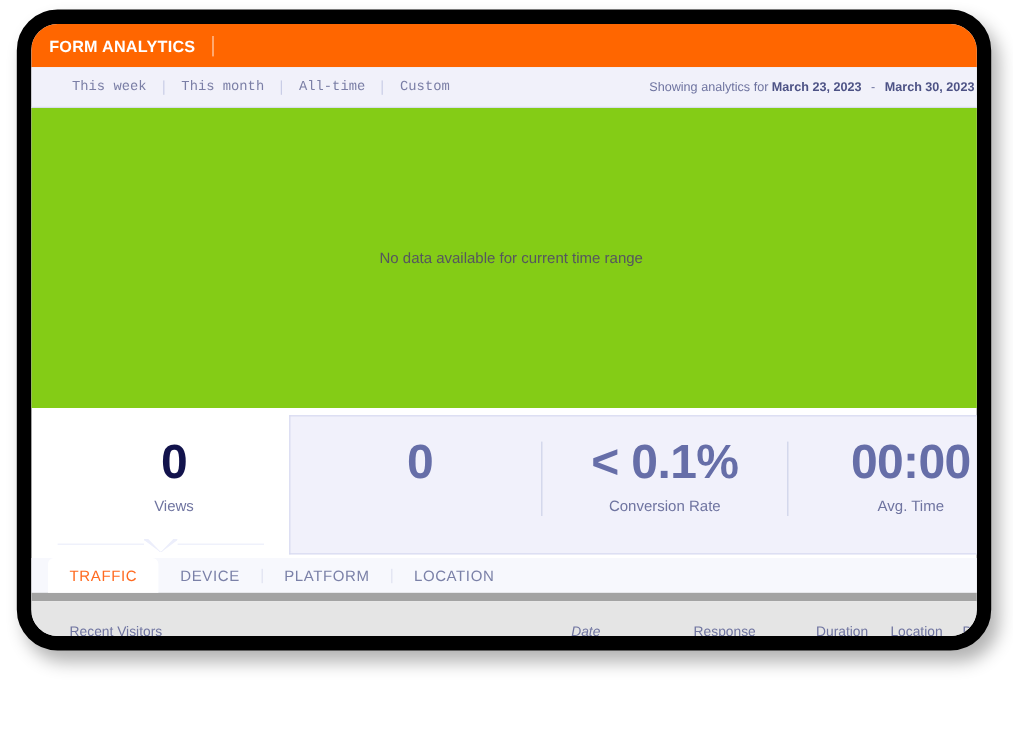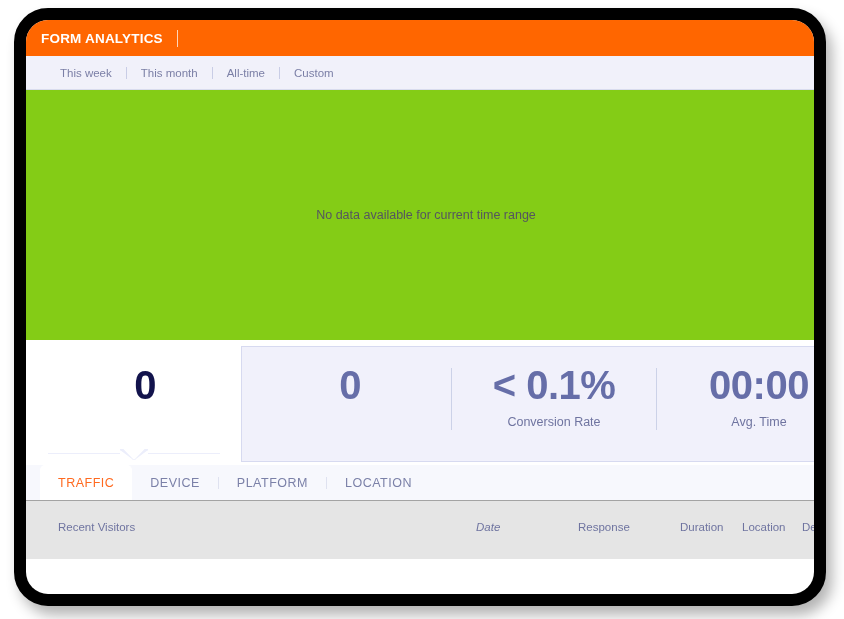--- a/index.html
+++ b/index.html
@@ -12,21 +12,21 @@
     font-family: "Liberation Sans", sans-serif;
     overflow: hidden;
   }
 
   
   #device-frame {
     position: absolute;
     left: 14px;
     top: 8px;
     width: 812px;
-    height: 598px;
+    height: 534px;
     border: 12px solid #000000;
     border-radius: 34px;
     background: #000000;
     box-shadow: 6px 9px 14px rgba(0,0,0,0.30);
     overflow: hidden;
   }
 
   #screen {
     position: absolute;
     left: 0;
@@ -62,21 +62,21 @@
   
   #filterbar {
     height: 34px;
     background: #f1f1fa;
     border-bottom: 1px solid #d9dcee;
     display: flex;
     align-items: center;
     padding: 0 14px 0 20px;
     position: relative;
   }
-  .range-tabs { display: flex; align-items: center; }
+  .range-tabs { display: flex; align-items: center; font-family: Liberation Mono, monospace; }
   .range-tab {
     font-size: 11.5px;
     color: #7b7fa6;
     padding: 0 14px;
     white-space: nowrap;
     cursor: pointer;
   }
   .range-sep {
     width: 1px;
     height: 12px;
@@ -189,21 +189,21 @@
     transform: skewX(0deg);
     clip-path: polygon(0 0, 12% 0, 50% 100%, 88% 0, 100% 0, 100% 10%, 52% 100%, 48% 100%, 0 10%);
     background: #eceefb;
   }
 
   
   #tabbar {
     position: relative;
     height: 36px;
     background: #f7f8fd;
-    border-bottom: 1px solid #a3a3a3;
+    border-bottom: 7px solid #a3a3a3;
     display: flex;
     align-items: stretch;
     padding-left: 14px;
   }
   .tab {
     display: flex;
     align-items: center;
     padding: 0 18px;
     font-size: 12.5px;
     letter-spacing: 0.5px;
@@ -257,33 +257,40 @@
     <div id="filterbar">
       <div class="range-tabs">
         <span class="range-tab">This week</span>
         <span class="range-sep"></span>
         <span class="range-tab">This month</span>
         <span class="range-sep"></span>
         <span class="range-tab">All-time</span>
         <span class="range-sep"></span>
         <span class="range-tab">Custom</span>
       </div>
+      <div id="range-info">
+        <span>Showing analytics for</span>
+        <span class="strong">March 23, 2023</span>
+        <span class="dash">-</span>
+        <span class="strong">March 30, 2023</span>
+      </div>
     </div>
 
     <div id="chart-area">
       <span id="empty-msg">No data available for current time range</span>
     </div>
 
     <div id="stats-row">
       <div id="stats-panel"></div>
       <div class="panel-div" id="panel-div-1"></div>
       <div class="panel-div" id="panel-div-2"></div>
 
       <div class="stat" id="stat-views">
         <div class="value">0</div>
+        <div class="label">Views</div>
       </div>
 
       <div class="stat" id="stat-responses">
         <div class="value">0</div>
       </div>
 
       <div class="stat" id="stat-conversion">
         <div class="value">&lt; 0.1%</div>
         <div class="label">Conversion Rate</div>
       </div>

